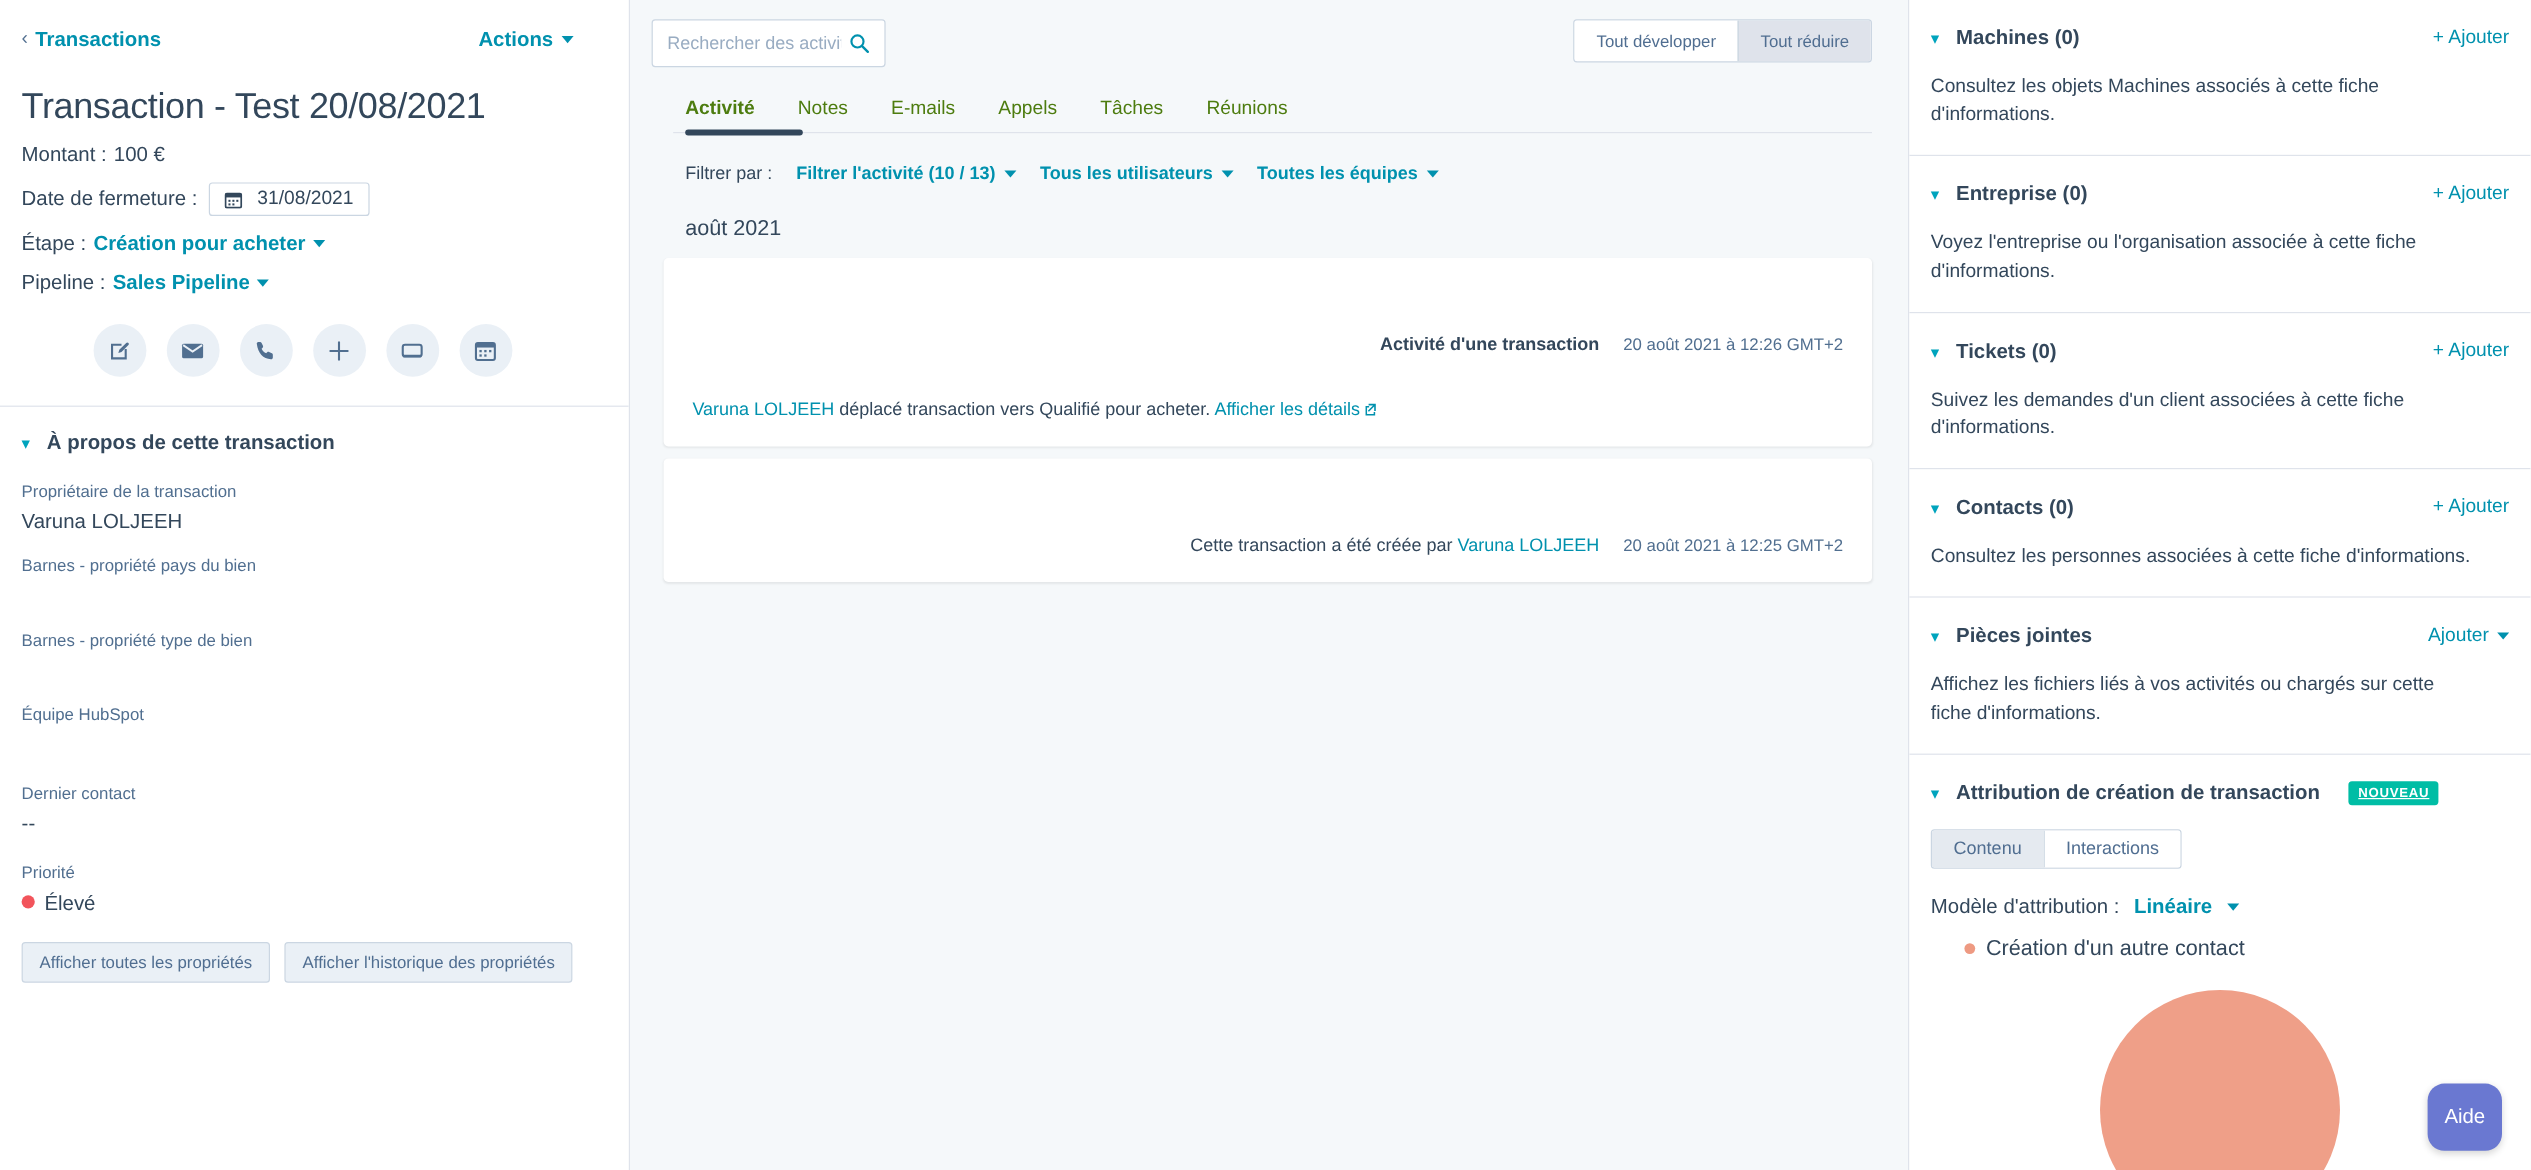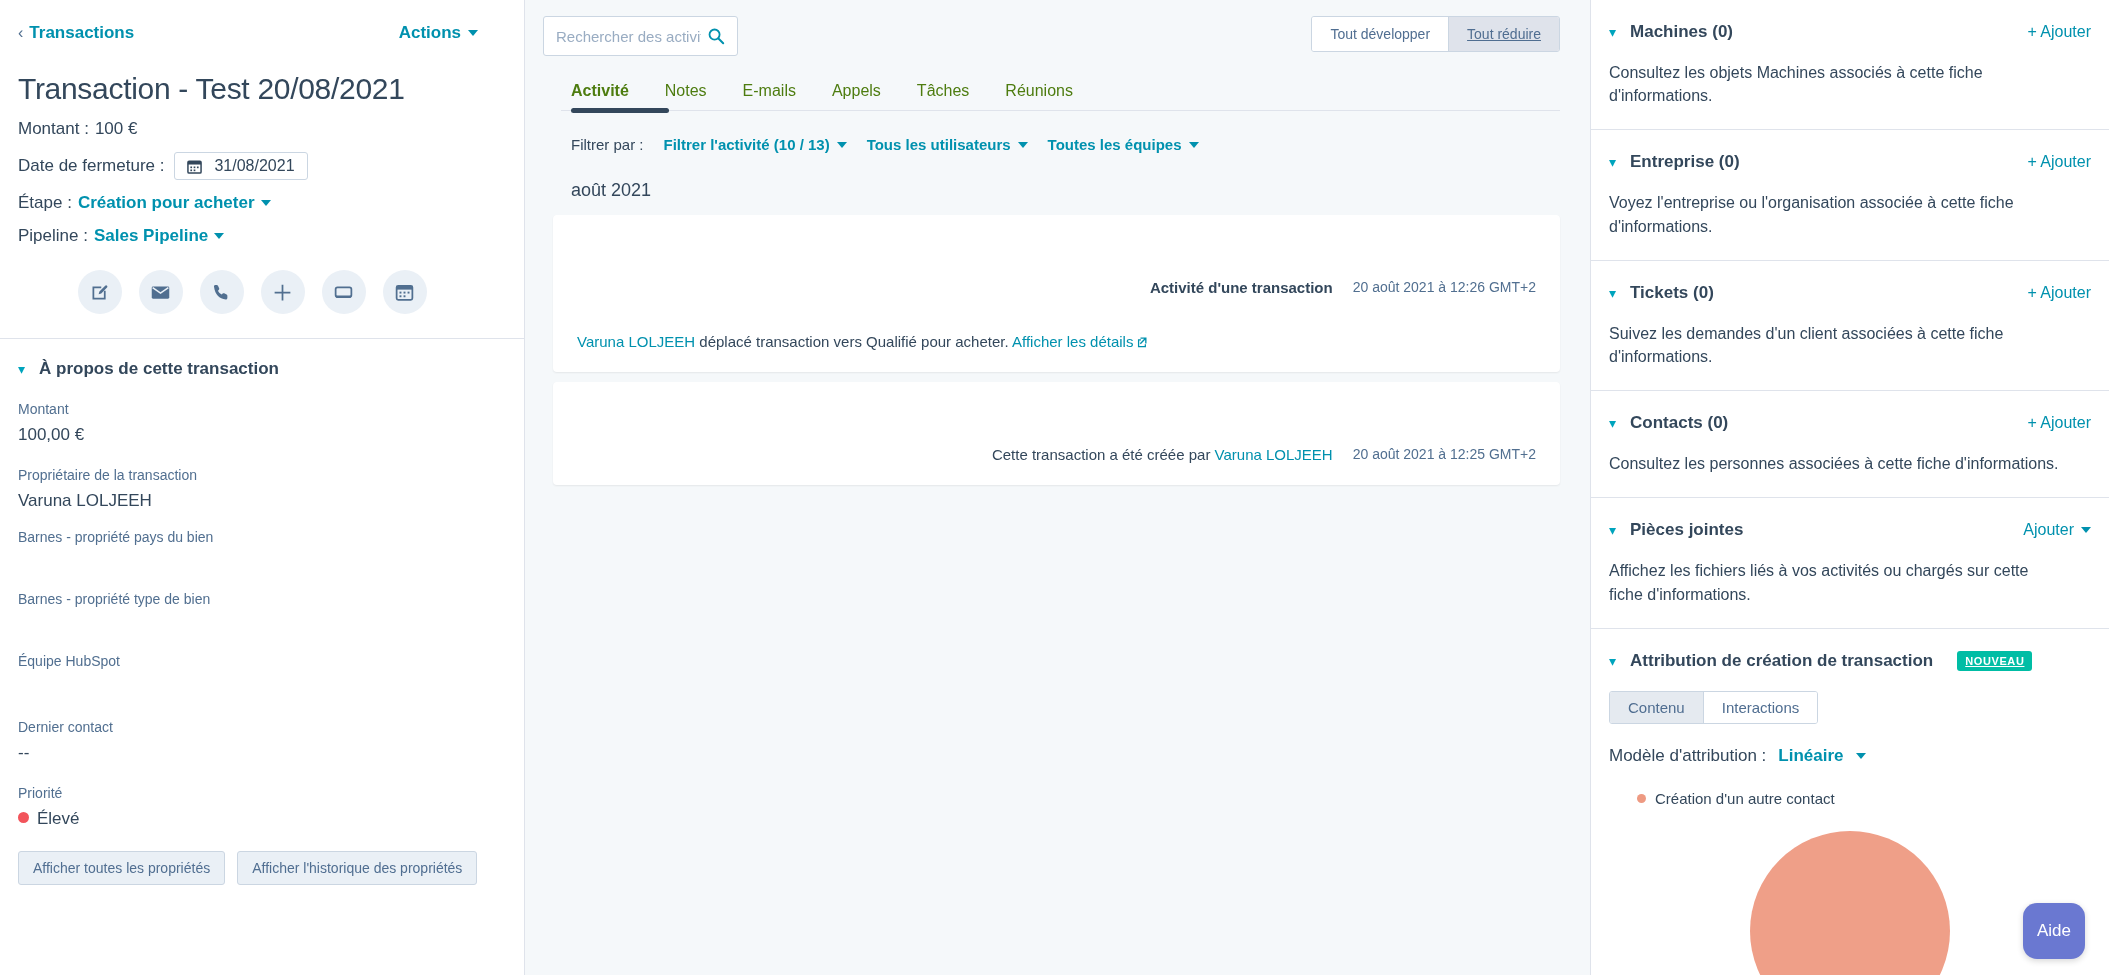--- a/index.html
+++ b/index.html
@@ -85,21 +85,21 @@
   }
   .search-wrap input::placeholder { color: #99acc2; }
   .mag { width: 18px; height: 18px; color: #0091ae; flex: 0 0 18px; }
 
   .toggle-group { display: flex; border: 1px solid #cbd6e2; border-radius: 3px; overflow: hidden; height: 36px; }
   .toggle-btn {
     font-size: 14px; color: #506e91; background: #fff; padding: 0 18px;
     display: flex; align-items: center; cursor: pointer; border: none;
     font-family: "Liberation Sans", sans-serif;
   }
-  .toggle-btn + .toggle-btn { border-left: 1px solid #cbd6e2; text-decoration: underline; }
+  .toggle-btn + .toggle-btn { border-left: 1px solid #cbd6e2; }
   .toggle-btn.active { background: #dfe3eb; }
 
   .tabs { display: flex; gap: 36px; margin-top: 26px; padding-left: 28px; }
   .tab { font-size: 16px; color: #4d7c0f; cursor: pointer; padding-bottom: 10px; position: relative; }
   .tab.active { font-weight: 700; }
   .tab-rule { height: 1px; background: #dfe3eb; margin: 0 0 0 18px; position: relative; }
   .tab-rule::before {
     content: ""; position: absolute; left: 10px; top: -2px; width: 98px; height: 5px;
     background: #33475b; border-radius: 3px;
   }
@@ -138,21 +138,21 @@
 
   .badge-new {
     background: #00bda5; color: #fff; font-size: 11px; font-weight: 700;
     letter-spacing: 0.6px; border-radius: 3px; padding: 4px 8px; margin-left: 10px; text-decoration: underline;
   }
   .seg-group { display: flex; border: 1px solid #cbd6e2; border-radius: 3px; overflow: hidden; width: max-content; margin-top: 20px; }
   .seg-btn { font-size: 15px; color: #506e91; background: #fff; padding: 7px 18px; cursor: pointer; border: none; font-family: "Liberation Sans", sans-serif; }
   .seg-btn + .seg-btn { border-left: 1px solid #cbd6e2; }
   .seg-btn.active { background: #e5eaf0; }
   .model-row { display: flex; align-items: center; gap: 12px; font-size: 17px; margin-top: 22px; }
-  .legend-row { display: flex; align-items: center; gap: 9px; margin-top: 24px; padding-left: 28px; font-size: 15px; color: #33475b; }
+  .legend-row { display: flex; align-items: center; gap: 9px; margin-top: 14px; padding-left: 28px; font-size: 18px; color: #33475b; }
   .legend-dot { width: 9px; height: 9px; border-radius: 50%; background: #ee9a82; display: inline-block; }
   .pie-wrap { display: flex; justify-content: center; margin-top: 24px; }
   .pie { width: 200px; height: 200px; border-radius: 50%; background: #ef9f88; }
 
   .help-btn {
     position: absolute; right: 24px; bottom: 16px;
     width: 62px; height: 56px; border-radius: 14px; background: #6a78d1;
     color: #fff; font-size: 17px; display: flex; align-items: center; justify-content: center;
     cursor: pointer; box-shadow: 0 2px 6px rgba(0,0,0,0.16);
   }
@@ -255,24 +255,20 @@
     </div>
 
     <div class="sec-divider"></div>
 
     <div class="about">
       <div class="about-head">
         <span class="chev-t">▾</span>
         <span class="about-title">À propos de cette transaction</span>
       </div>
 
-      <div class="prop">
-        <div class="prop-label">Montant</div>
-        <div class="prop-value">100,00 €</div>
-      </div>
       <div class="prop">
         <div class="prop-label">Propriétaire de la transaction</div>
         <div class="prop-value">Varuna LOLJEEH</div>
       </div>
       <div class="prop prop-empty">
         <div class="prop-label">Barnes - propriété pays du bien</div>
         <div class="prop-value"></div>
       </div>
       <div class="prop prop-empty">
         <div class="prop-label">Barnes - propriété type de bien</div>

